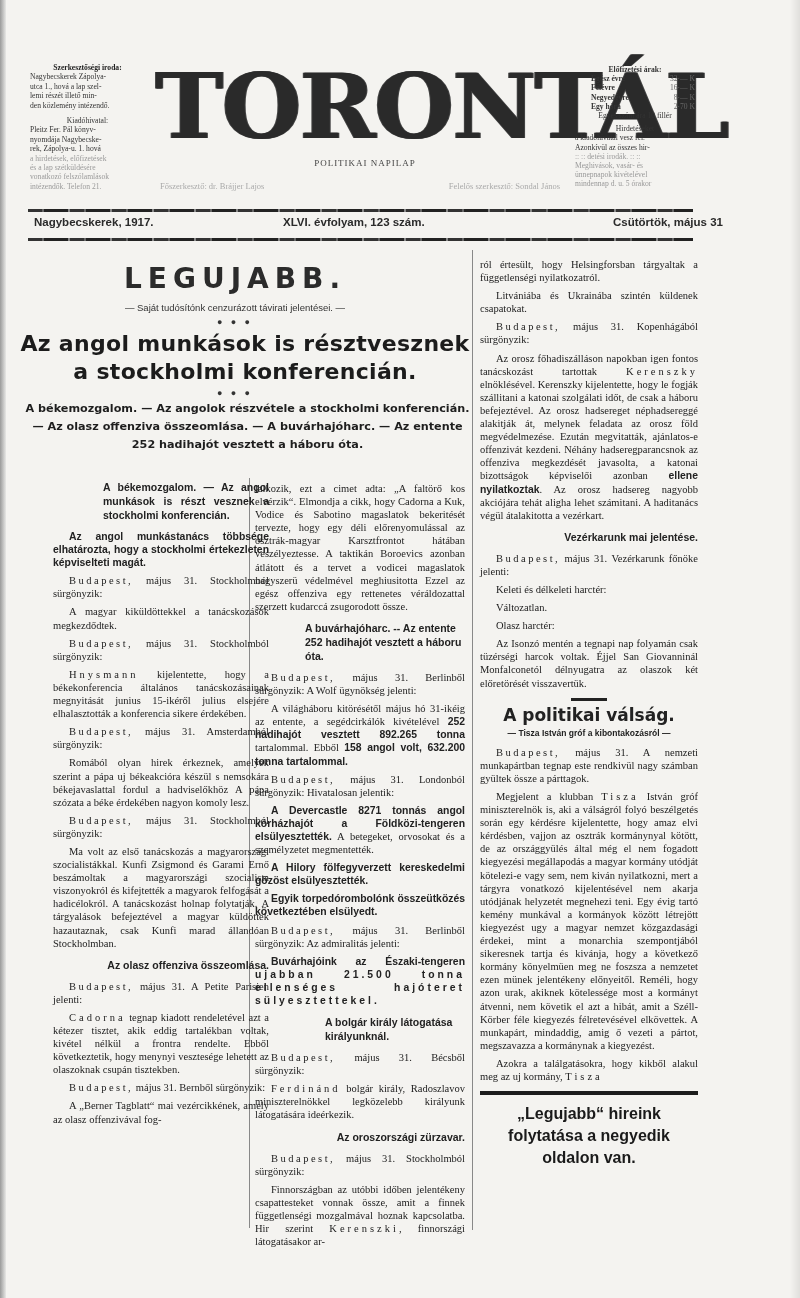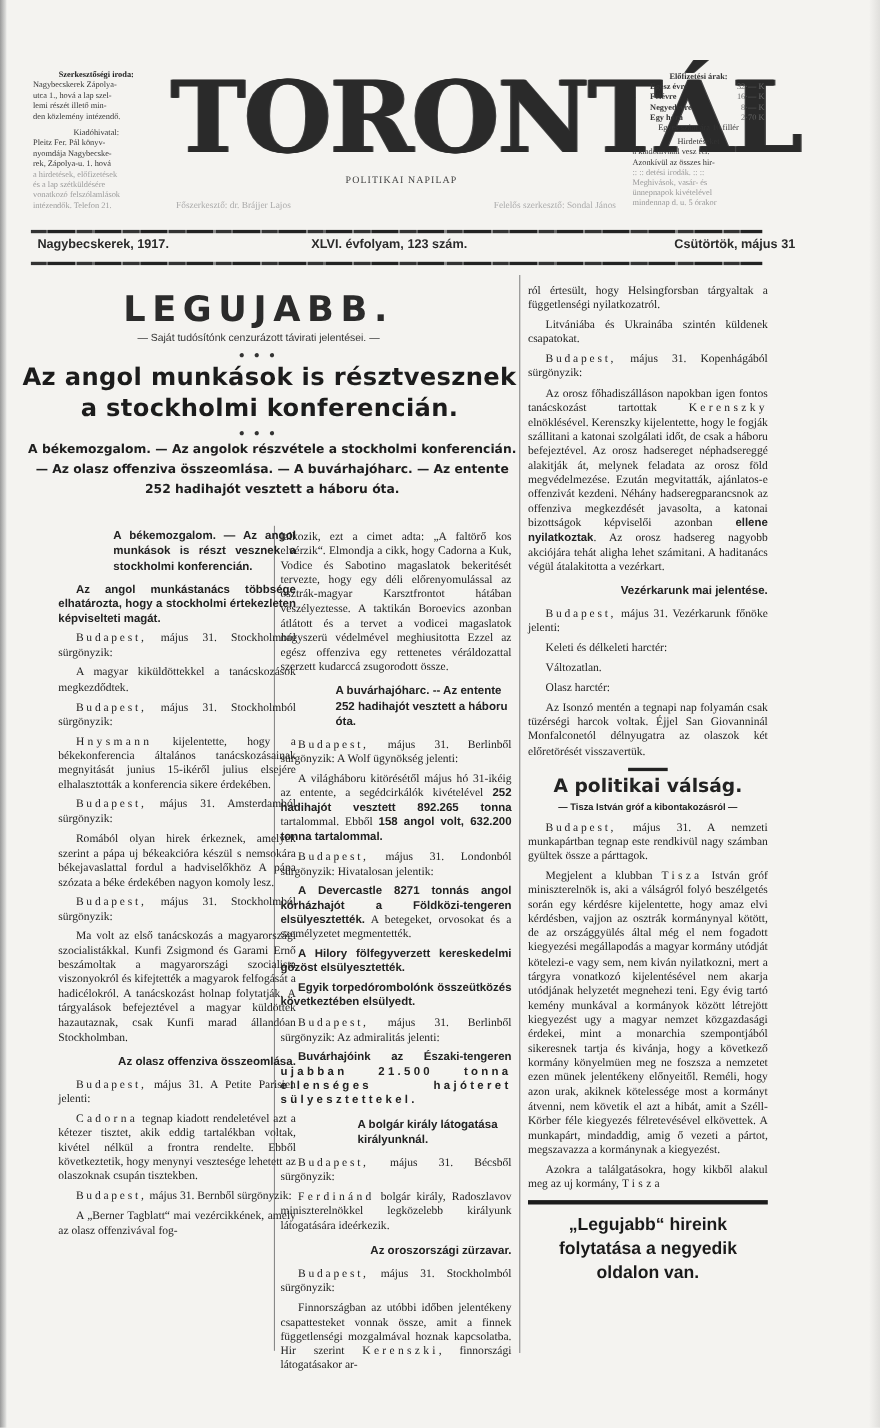--- a/index.html
+++ b/index.html
@@ -62,21 +62,21 @@
       position: absolute; left: 28px; top: 216px; width: 426px;
       font-family: "Liberation Sans", sans-serif; font-weight: bold;
       font-size: 11.5px; color: #2a2a2a;
     }
     .dateline span { position: absolute; top: 0; white-space: nowrap; }
 
     
     .legujabb {
       position: absolute; left: 100px; top: 262px; width: 270px; text-align: center;
       font-family: "DejaVu Sans", sans-serif; font-weight: bold;
-      font-size: 32px; letter-spacing: 6px; color: #2b2b2b;
+      font-size: 28px; letter-spacing: 6px; color: #2b2b2b;
     }
     .tagline {
       position: absolute; left: 60px; top: 302px; width: 350px; text-align: center;
       font-family: "Liberation Sans", sans-serif; font-size: 9.5px; color: #333;
     }
     .dots { position: absolute; width: 60px; text-align: center; font-size: 9px; color: #333; letter-spacing: 3px; }
     .dots1 { left: 205px; top: 317px; }
     .dots2 { left: 205px; top: 388px; }
     .main-headline {
       position: absolute; left: 20px; top: 330px; width: 450px; text-align: center;

